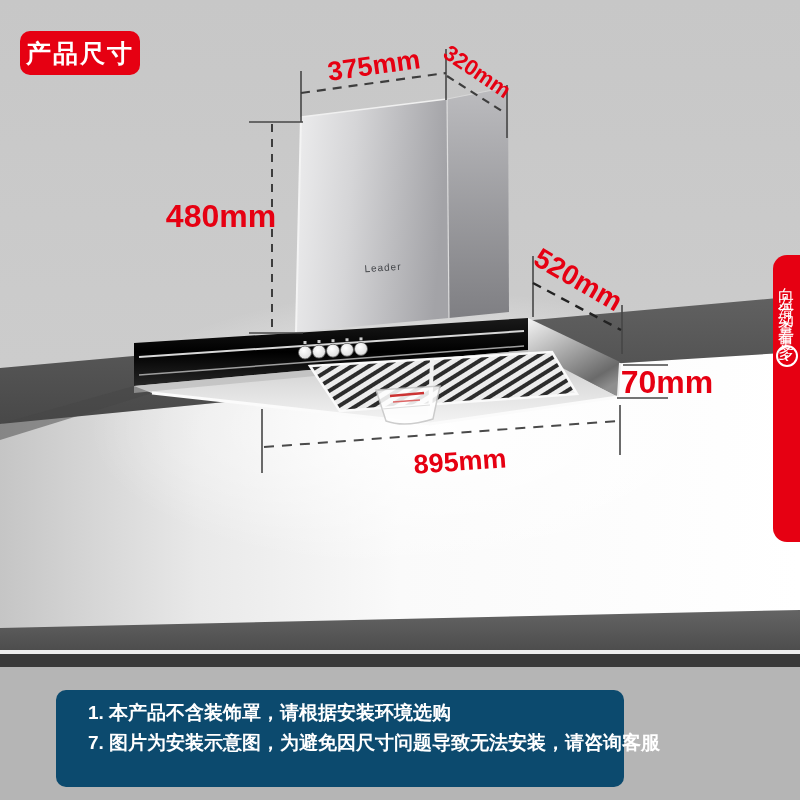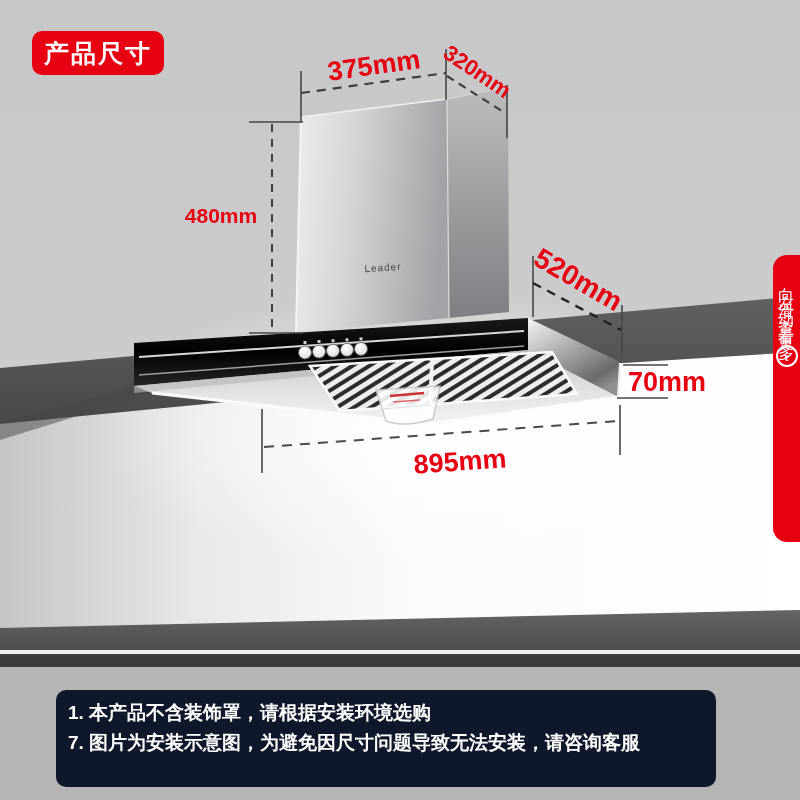--- a/index.html
+++ b/index.html
@@ -3,54 +3,54 @@
 <meta charset="utf-8">
 <style>
   html,body{margin:0;padding:0;background:#ffffff;}
   *{box-sizing:border-box;}
   .stage{
     position:relative;width:800px;height:800px;overflow:hidden;
     font-family:"Liberation Sans",sans-serif;background:#cacaca;
   }
   .scene{position:absolute;left:0;top:0;}
   .badge{
-    position:absolute;left:32px;top:31px;width:132px;height:44px;
+    position:absolute;left:20px;top:31px;width:120px;height:44px;
     background:#e60012;border-radius:10px;color:#fff;
     display:flex;align-items:center;justify-content:center;
     font-size:25px;font-weight:bold;letter-spacing:2px;
   }
   .dim{
     position:absolute;color:#e60012;font-weight:bold;white-space:nowrap;
     transform-origin:center;
   }
   .dim-375{left:374px;top:66px;font-size:27px;transform:translate(-50%,-50%) rotate(-8deg);}
   .dim-320{left:477px;top:72px;font-size:22px;transform:translate(-50%,-50%) rotate(34deg);}
-  .dim-480{left:221px;top:216px;font-size:21px;transform:translate(-50%,-50%);}
+  .dim-480{left:221px;top:216px;font-size:32px;transform:translate(-50%,-50%);}
   .dim-520{left:578px;top:280px;font-size:28px;transform:translate(-50%,-50%) rotate(30deg);}
-  .dim-70{left:667px;top:382px;font-size:27px;transform:translate(-50%,-50%);}
+  .dim-70{left:667px;top:382px;font-size:32px;transform:translate(-50%,-50%);}
   .dim-895{left:460px;top:462px;font-size:27px;transform:translate(-50%,-50%) rotate(-4deg);}
   .side-tab{
     position:absolute;right:0;top:255px;width:27px;height:287px;
     background:#e60012;border-radius:14px 0 0 14px;
     display:flex;flex-direction:column;align-items:center;
     padding-top:20px;cursor:pointer;
   }
   .side-tab-text{
     writing-mode:vertical-rl;text-orientation:upright;
     color:#fff;font-size:16px;letter-spacing:8px;line-height:27px;
   }
   .side-tab-circle{
     margin-top:6px;width:22px;height:22px;border:2px solid #fff;border-radius:50%;
     color:#fff;display:flex;align-items:center;justify-content:center;
     font-size:15px;font-weight:bold;line-height:1;flex:none;
   }
   .notes{
-    position:absolute;left:56px;top:690px;width:660px;height:97px;
-    background:#0f172a;border-radius:10px;color:#fff;
-    padding:8px 18px 0 12px;
+    position:absolute;left:56px;top:690px;width:568px;height:97px;
+    background:#0c4a6e;border-radius:10px;color:#fff;
+    padding:8px 18px 0 32px;
   }
   .note{font-size:19px;line-height:30px;font-weight:bold;white-space:nowrap;}
 </style>
 </head>
 <body>
 
 <div class="stage">
 
   <svg class="scene" width="800" height="800" viewBox="0 0 800 800">
     <defs>

